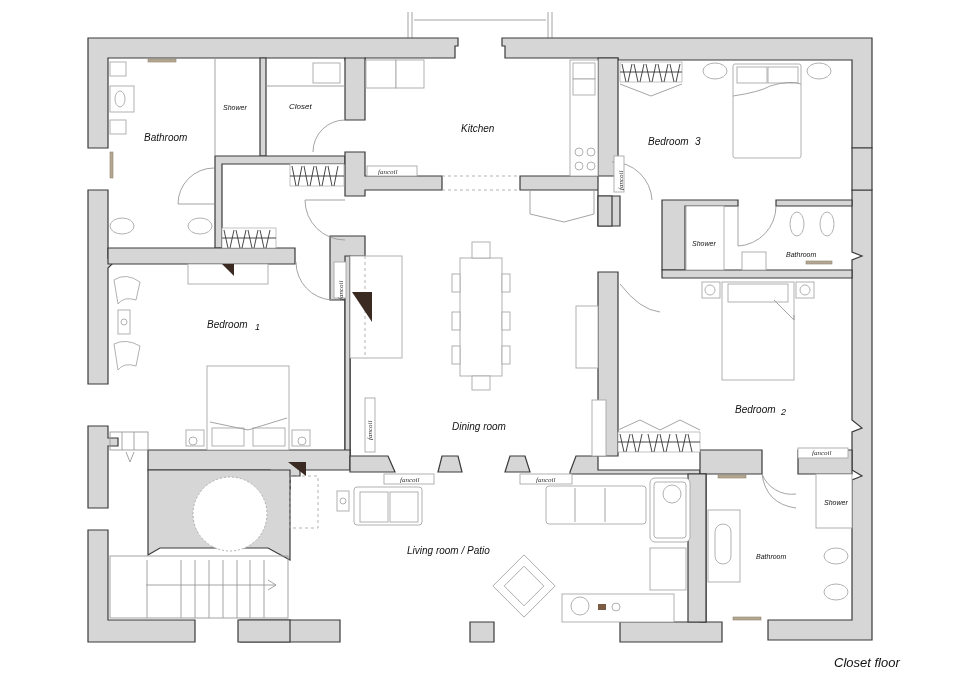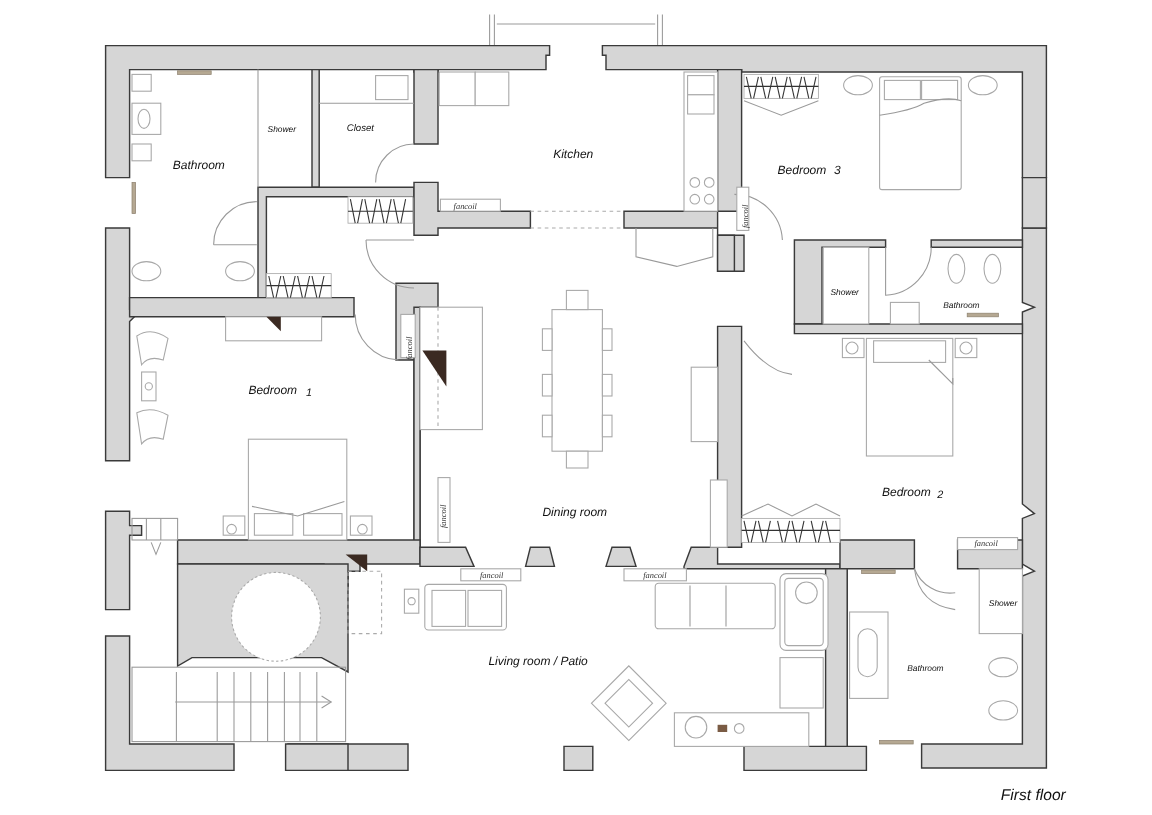--- a/index.html
+++ b/index.html
@@ -331,13 +331,13 @@
   <text class="room-label" x="207" y="328" font-size="10">Bedroom</text>
   <text class="room-label" x="255" y="330" font-size="9">1</text>
   <text class="room-label" x="452" y="430" font-size="10">Dining room</text>
   <text class="room-label" x="735" y="413" font-size="10">Bedroom</text>
   <text class="room-label" x="781" y="415" font-size="9">2</text>
   <text class="room-label" x="407" y="554" font-size="10">Living room / Patio</text>
   <text class="room-label" x="756" y="559" font-size="7">Bathroom</text>
   <text class="room-label" x="824" y="505" font-size="7">Shower</text>
 </svg>
 
-<div class="floor-title">First floor</div>
+<div class="floor-title">Closet floor</div>
 
 </body></html>

